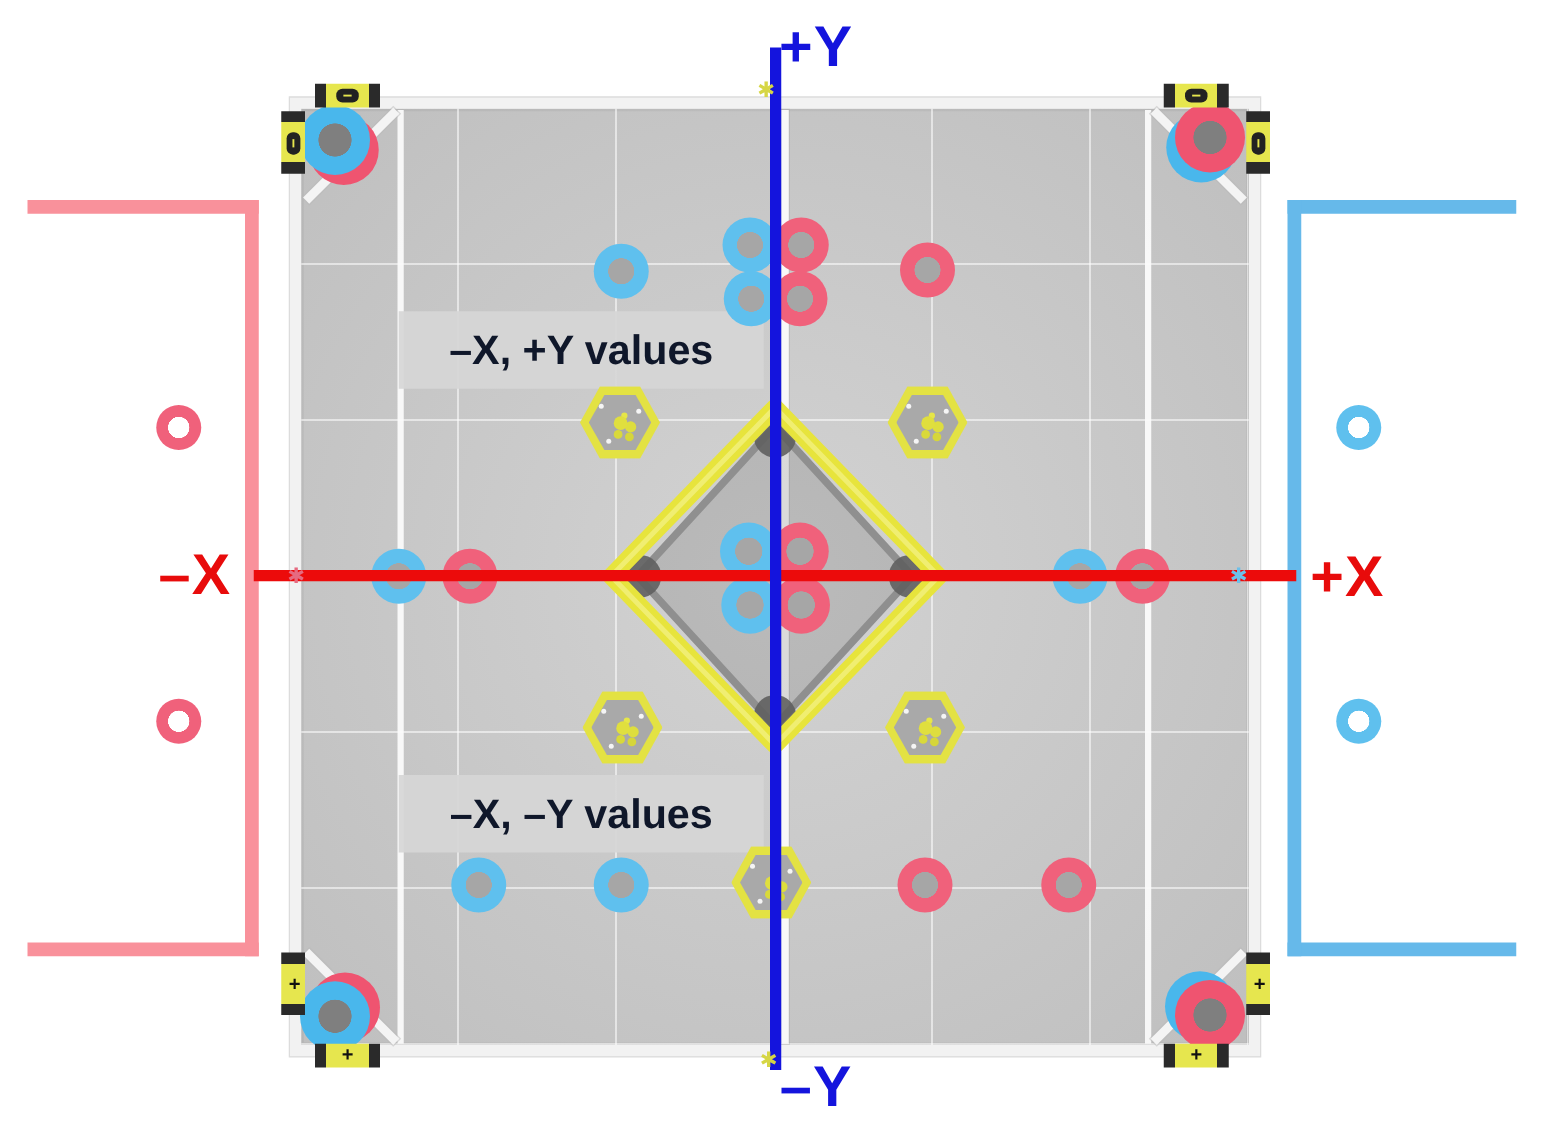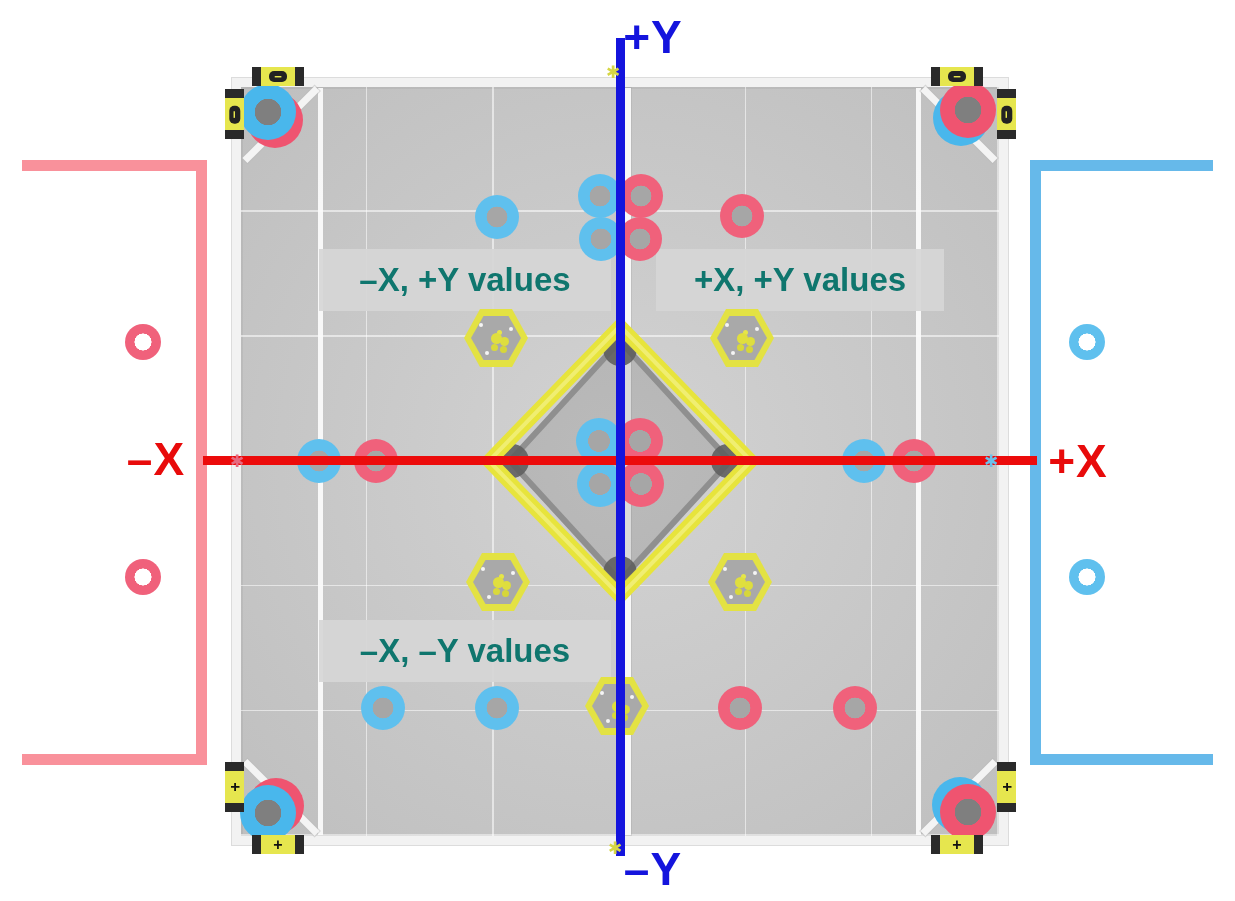--- a/index.html
+++ b/index.html
@@ -29,21 +29,21 @@
           box-shadow:0 0 0 1px rgba(185,185,185,.5); z-index:2; }
   .diag.tl { left:230px; top:121px; transform:rotate(-45deg); }
   .diag.tr { left:908px; top:121px; transform:rotate(45deg); }
   .diag.bl { left:230px; top:794px; transform:rotate(45deg); }
   .diag.br { left:908px; top:794px; transform:rotate(-45deg); }
 
   
   .qblock {
     position:absolute; height:62px; background:rgba(214,214,214,.92);
     display:flex; align-items:center; justify-content:center;
-    font-size:33px; font-weight:bold; color:#0f766e; z-index:3; white-space:nowrap;
+    font-size:33px; font-weight:bold; color:#0f172a; z-index:3; white-space:nowrap;
   }
   .q-tl { left:319px; top:249px; width:292px; }
   .q-tr { left:656px; top:249px; width:288px; }
   .q-bl { left:319px; top:620px; width:292px; }
   .q-br { left:653px; top:620px; width:290px; }
 
   
   #elements { position:absolute; inset:0; z-index:4; }
   .ring { position:absolute; border-radius:50%; }
   .hex  { position:absolute; width:64px; height:58px;
@@ -99,21 +99,20 @@
   </div>
   <div class="tape v1"></div>
   <div class="tape vc"></div>
   <div class="tape v2"></div>
   <div class="diag tl"></div>
   <div class="diag tr"></div>
   <div class="diag bl"></div>
   <div class="diag br"></div>
 
   <div class="qblock q-tl">–X, +Y values</div>
-  <div class="qblock q-tr">+X, +Y values</div>
   <div class="qblock q-bl">–X, –Y values</div>
 
   <div id="elements">
     <svg class="ladder-svg" width="276" height="284">
       <polygon points="138,22 248,142 138,262 28,142" fill="rgba(80,80,80,0.18)" stroke="#8f8f8f" stroke-width="6"></polygon>
       <circle cx="138" cy="30" r="17" fill="#5f5f5f" opacity="0.9"></circle>
       <circle cx="246" cy="142" r="17" fill="#5f5f5f" opacity="0.9"></circle>
       <circle cx="138" cy="254" r="17" fill="#5f5f5f" opacity="0.9"></circle>
       <circle cx="30" cy="142" r="17" fill="#5f5f5f" opacity="0.9"></circle>
       <polygon id="ladder-beams" points="138,7 269,142 138,277 7,142" fill="none" stroke="#e7e43c" stroke-width="14" stroke-linejoin="round"></polygon>

